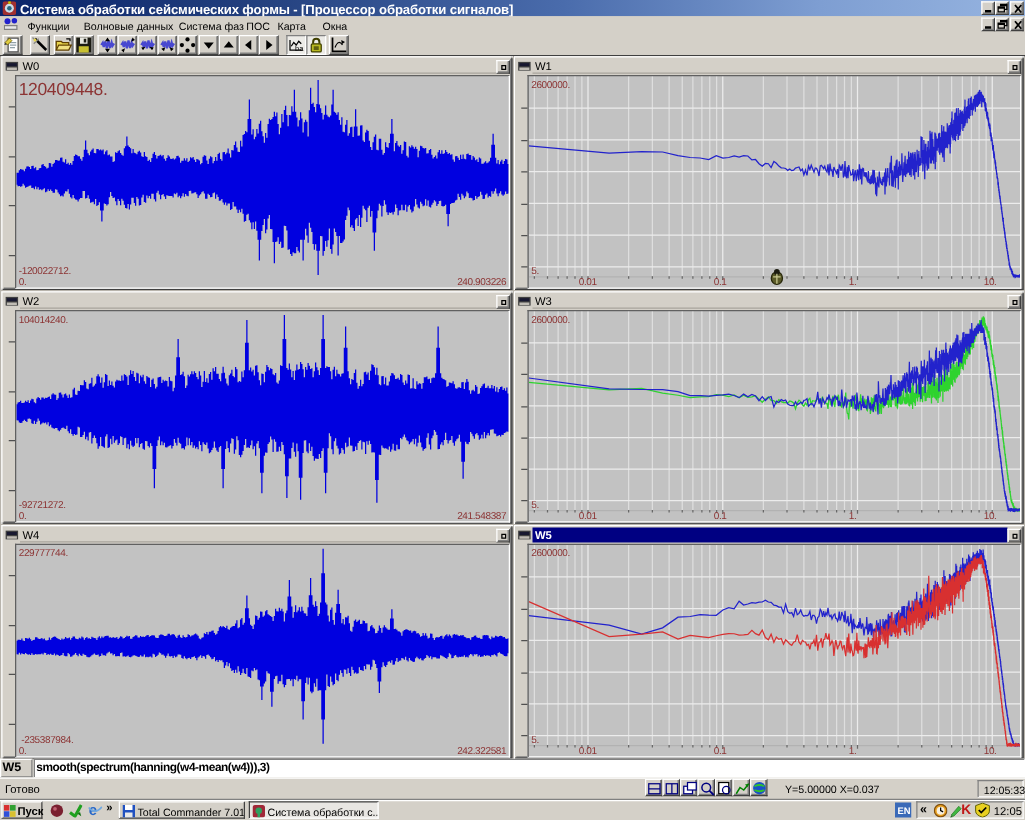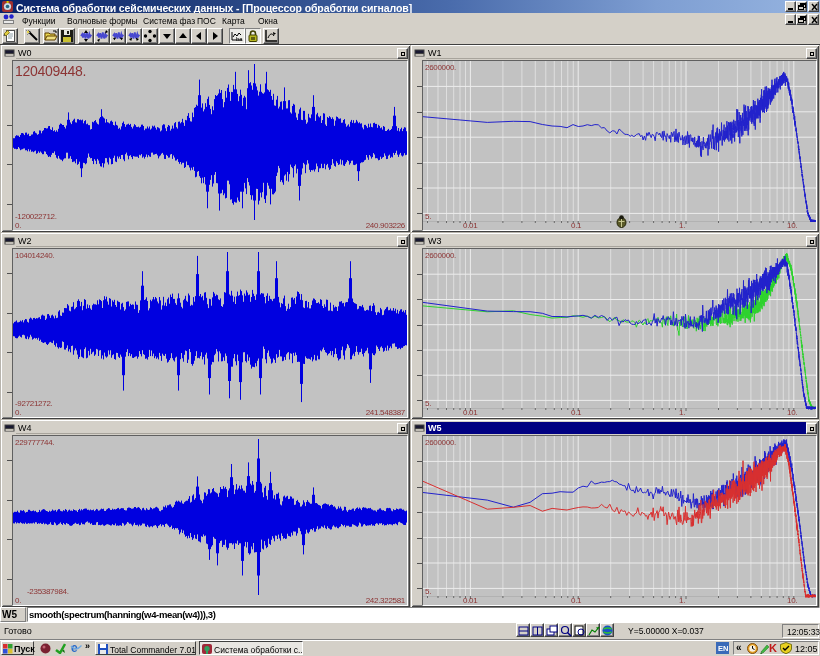--- a/index.html
+++ b/index.html
@@ -9,42 +9,42 @@
 .sunken{border-top:1px solid #808080;border-left:1px solid #808080;border-right:1px solid #fff;border-bottom:1px solid #fff}
 .btn3{border-top:1px solid #fff;border-left:1px solid #fff;border-right:1px solid #404040;border-bottom:1px solid #404040;box-shadow:inset -1px -1px 0 #808080;background:#d4d0c8}
 </style></head><body>
 <div class="abs" style="left:0;top:0;width:820px;height:13px;background:linear-gradient(90deg,#0a246a 0%,#23407e 25%,#4a6cac 55%,#7e9ed2 80%,#96b4e0 100%)"></div>
 <svg class="abs" style="left:2px;top:1px" width="11" height="11">
 <rect x="0" y="0" width="11" height="11" rx="2" fill="#a03030"></rect>
 <circle cx="5.5" cy="5.5" r="3.6" fill="#c8dce8"></circle>
     <circle cx="5.5" cy="5.5" r="1.8" fill="#286880"></circle>
 <rect x="4.6" y="0" width="2" height="2" fill="#d0d000"></rect>
   </svg>
-<div class="abs" style="left:16px;top:1.5px;font-size:10.5px;font-weight:bold;color:#fff;letter-spacing:-0.1px">Система обработки сейсмических данных - [Процессор обработки сигналов]</div>
+<div class="abs" style="left:16px;top:1.5px;font-size:10.5px;font-weight:bold;color:#fff;letter-spacing:-0.1px">Система обработки сейсмических формы - [Процессор обработки сигналов]</div>
 <div class="abs btn3" style="left:785px;top:1px;width:11px;height:11px">
     <div class="abs" style="left:2px;top:6px;width:5px;height:2px;background:#000"></div>
   </div>
 <div class="abs btn3" style="left:796px;top:1px;width:11px;height:11px">
     <div class="abs" style="left:3px;top:1px;width:6px;height:5px;border:1px solid #000;border-top:2px solid #000"></div>
     <div class="abs" style="left:1px;top:3px;width:6px;height:5px;border:1px solid #000;border-top:2px solid #000;background:#d4d0c8"></div>
   </div>
 <div class="abs btn3" style="left:808px;top:1px;width:11px;height:11px">
     <svg class="abs" style="left:0;top:0" width="11" height="11">
       <path d="M3 2 L8 8 M8 2 L3 8" stroke="#000" stroke-width="1.4"></path>
     </svg>
   </div>
 <div class="abs" style="left:0;top:13px;width:820px;height:14px;background:#d4d0c8"></div>
 <svg class="abs" style="left:3px;top:14px" width="12" height="11">
 <rect x="0" y="6" width="11" height="4" fill="#808080"></rect>
     <rect x="1" y="7" width="9" height="2" fill="#e8e8e8"></rect>
 <circle cx="3" cy="3" r="2.4" fill="#2222cc"></circle>
     <circle cx="8.5" cy="2.5" r="2.2" fill="#2222cc"></circle>
   </svg>
 <div class="abs" style="left:22px;top:16px;font-size:8.5px;color:#000">Функции</div>
-<div class="abs" style="left:67px;top:16px;font-size:8.5px;color:#000">Волновые формы</div>
+<div class="abs" style="left:67px;top:16px;font-size:8.5px;color:#000">Волновые данных</div>
 <div class="abs" style="left:143px;top:16px;font-size:8.5px;color:#000">Система фаз</div>
 <div class="abs" style="left:197px;top:16px;font-size:8.5px;color:#000">ПОС</div>
 <div class="abs" style="left:222px;top:16px;font-size:8.5px;color:#000">Карта</div>
 <div class="abs" style="left:258px;top:16px;font-size:8.5px;color:#000">Окна</div>
 <div class="abs btn3" style="left:785px;top:14px;width:11px;height:11px">
     <div class="abs" style="left:2px;top:6px;width:5px;height:2px;background:#000"></div>
   </div>
 <div class="abs btn3" style="left:796px;top:14px;width:11px;height:11px">
     <div class="abs" style="left:3px;top:1px;width:6px;height:5px;border:1px solid #000;border-top:2px solid #000"></div>
     <div class="abs" style="left:1px;top:3px;width:6px;height:5px;border:1px solid #000;border-top:2px solid #000;background:#d4d0c8"></div>
@@ -448,21 +448,21 @@
     <div class="abs" style="left:3px;top:3px;width:4px;height:4px;border:1px solid #000"></div>
   </div>
 <div class="abs" style="left:12px;top:435px;width:396px;height:171px;border-top:1px solid #606060;border-left:1px solid #606060;border-right:1px solid #fff;border-bottom:1px solid #fff;background:#c2c2c2">
     <div class="abs" style="left:0;top:0;width:394px;height:169px;overflow:hidden">
       <svg width="394" height="169" style="position:absolute;left:0;top:0">
         <g transform="translate(0 81)">
           <path d="M0.5 -4.4V6.3M1.5 -5.2V6.5M2.5 -5.2V5.2M3.5 -5.1V6.5M4.5 -6.3V5.6M5.5 -4.7V6.2M6.5 -4.3V6.3M7.5 -6.7V5.3M8.5 -6.5V6.1M9.5 -6.1V6.7M10.5 -6.9V6.3M11.5 -5.6V6.9M12.5 -4.3V5.6M13.5 -5.0V6.8M14.5 -5.2V6.7M15.5 -7.2V6.1M16.5 -7.2V6.6M17.5 -6.2V6.3M18.5 -5.8V6.4M19.5 -6.1V6.4M20.5 -6.6V5.7M21.5 -5.7V6.6M22.5 -6.2V5.2M23.5 -4.9V5.4M24.5 -4.6V7.0M25.5 -5.0V6.2M26.5 -7.1V6.7M27.5 -5.3V5.9M28.5 -6.6V6.8M29.5 -7.4V7.0M30.5 -7.9V5.8M31.5 -7.6V7.3M32.5 -6.7V6.6M33.5 -6.0V6.9M34.5 -5.7V7.8M35.5 -5.0V7.4M36.5 -6.3V6.9M37.5 -5.4V5.3M38.5 -6.1V7.5M39.5 -7.5V8.0M40.5 -6.5V7.9M41.5 -6.4V5.3M42.5 -7.1V6.4M43.5 -5.3V8.3M44.5 -6.7V8.1M45.5 -7.8V7.2M46.5 -7.8V6.5M47.5 -6.2V5.4M48.5 -5.8V7.0M49.5 -5.6V7.9M50.5 -6.9V6.0M51.5 -6.2V7.2M52.5 -7.9V7.7M53.5 -7.1V6.0M54.5 -5.3V6.7M55.5 -6.6V7.0M56.5 -7.4V8.3M57.5 -6.2V8.8M58.5 -6.5V8.8M59.5 -5.9V8.2M60.5 -7.7V7.1M61.5 -7.0V6.6M62.5 -6.6V5.8M63.5 -6.4V6.8M64.5 -5.0V7.0M65.5 -7.0V6.6M66.5 -8.1V8.2M67.5 -6.5V7.8M68.5 -7.8V5.7M69.5 -6.8V7.2M70.5 -7.9V7.2M71.5 -8.3V7.5M72.5 -8.5V5.7M73.5 -8.4V4.9M74.5 -7.1V4.4M75.5 -7.3V5.7M76.5 -6.6V5.6M77.5 -7.5V7.1M78.5 -6.8V6.2M79.5 -6.9V7.9M80.5 -7.4V8.0M81.5 -5.9V7.8M82.5 -6.8V7.9M83.5 -8.1V5.4M84.5 -7.6V5.0M85.5 -6.3V8.1M86.5 -6.6V7.9M87.5 -7.5V8.3M88.5 -8.4V7.9M89.5 -7.9V7.4M90.5 -8.3V8.5M91.5 -6.1V8.8M92.5 -6.0V8.1M93.5 -7.4V7.4M94.5 -8.1V7.2M95.5 -8.9V7.5M96.5 -8.6V7.9M97.5 -7.1V8.5M98.5 -7.0V8.4M99.5 -8.3V7.1M100.5 -7.4V8.1M101.5 -7.9V8.2M102.5 -7.5V6.5M103.5 -8.0V8.8M104.5 -8.8V8.4M105.5 -9.1V8.8M106.5 -7.7V8.4M107.5 -8.3V8.2M108.5 -8.9V8.9M109.5 -8.8V5.9M110.5 -8.7V6.6M111.5 -7.0V8.6M112.5 -6.6V7.8M113.5 -6.6V6.7M114.5 -8.9V5.0M115.5 -9.5V5.6M116.5 -9.4V6.8M117.5 -9.0V6.6M118.5 -8.3V7.6M119.5 -8.3V9.2M120.5 -8.7V7.6M121.5 -10.0V5.8M122.5 -10.0V8.0M123.5 -8.8V8.2M124.5 -9.4V7.8M125.5 -9.9V9.3M126.5 -9.2V7.6M127.5 -7.9V8.7M128.5 -6.7V8.2M129.5 -8.7V6.5M130.5 -9.2V6.6M131.5 -7.3V6.7M132.5 -6.7V9.3M133.5 -8.8V9.9M134.5 -7.5V7.9M135.5 -7.0V9.5M136.5 -7.4V10.4M137.5 -9.7V9.4M138.5 -9.0V9.2M139.5 -7.8V10.2M140.5 -8.6V8.8M141.5 -8.8V8.5M142.5 -9.7V8.0M143.5 -10.2V9.3M144.5 -9.4V11.1M145.5 -8.5V8.9M146.5 -6.2V8.2M147.5 -5.7V7.1M148.5 -6.9V9.3M149.5 -7.2V7.7M150.5 -10.5V8.1M151.5 -9.8V9.9M152.5 -11.5V7.0M153.5 -9.4V6.6M154.5 -11.7V7.6M155.5 -11.7V8.8M156.5 -12.5V10.3M157.5 -12.6V10.0M158.5 -10.6V8.6M159.5 -9.3V12.0M160.5 -10.1V11.0M161.5 -12.2V12.6M162.5 -15.2V11.0M163.5 -16.3V11.4M164.5 -15.3V11.1M165.5 -16.3V12.8M166.5 -15.4V17.3M167.5 -14.6V15.4M168.5 -16.4V12.5M169.5 -13.6V16.0M170.5 -13.2V13.5M171.5 -14.8V17.5M172.5 -15.7V19.8M173.5 -16.3V19.0M174.5 -16.3V21.4M175.5 -18.2V18.8M176.5 -20.9V21.1M177.5 -14.4V16.0M178.5 -15.2V20.1M179.5 -21.4V22.9M180.5 -22.7V21.4M181.5 -17.3V17.9M182.5 -18.9V21.6M183.5 -30.4V22.1M184.5 -40.6V17.4M185.5 -30.4V24.2M186.5 -22.5V24.6M187.5 -17.3V25.4M188.5 -16.2V19.3M189.5 -13.8V19.9M190.5 -17.5V17.4M191.5 -24.7V19.2M192.5 -24.3V18.5M193.5 -21.2V26.5M194.5 -22.8V27.2M195.5 -27.9V32.2M196.5 -27.7V42.9M197.5 -23.7V32.2M198.5 -24.6V29.7M199.5 -28.0V28.2M200.5 -29.0V19.9M201.5 -25.7V21.5M202.5 -24.8V22.0M203.5 -24.2V36.3M204.5 -23.4V48.4M205.5 -20.2V36.3M206.5 -24.2V26.1M207.5 -30.0V24.0M208.5 -28.0V23.5M209.5 -27.9V30.0M210.5 -30.9V27.9M211.5 -28.5V27.9M212.5 -30.1V22.8M213.5 -27.9V30.4M214.5 -19.9V32.7M215.5 -26.5V30.9M216.5 -28.6V26.3M217.5 -39.8V26.2M218.5 -53.0V26.1M219.5 -39.8V27.6M220.5 -31.9V26.4M221.5 -22.9V32.0M222.5 -27.4V26.2M223.5 -32.9V26.7M224.5 -27.3V23.6M225.5 -28.7V28.0M226.5 -31.3V26.3M227.5 -27.8V26.3M228.5 -31.7V43.9M229.5 -28.5V58.5M230.5 -26.4V43.9M231.5 -26.3V29.3M232.5 -24.3V24.9M233.5 -31.2V30.5M234.5 -40.9V25.1M235.5 -54.6V36.1M236.5 -40.9V37.6M237.5 -33.3V36.4M238.5 -31.7V29.5M239.5 -36.0V32.3M240.5 -32.3V26.0M241.5 -24.3V35.5M242.5 -26.1V35.2M243.5 -35.1V35.1M244.5 -58.5V58.5M245.5 -78.0V78.0M246.5 -58.5V58.5M247.5 -35.1V35.1M248.5 -33.4V22.6M249.5 -24.6V31.7M250.5 -19.8V32.6M251.5 -29.3V24.1M252.5 -31.1V28.4M253.5 -21.1V31.2M254.5 -17.3V30.1M255.5 -26.8V21.7M256.5 -33.9V26.9M257.5 -45.2V27.9M258.5 -33.9V22.8M259.5 -26.7V19.2M260.5 -18.5V21.4M261.5 -21.8V24.3M262.5 -17.5V18.5M263.5 -23.2V18.8M264.5 -23.1V22.0M265.5 -24.4V17.6M266.5 -18.4V21.4M267.5 -12.5V23.7M268.5 -11.6V16.4M269.5 -15.7V19.0M270.5 -20.5V21.7M271.5 -21.4V21.0M272.5 -19.4V22.0M273.5 -20.5V21.6M274.5 -21.2V16.7M275.5 -17.9V18.9M276.5 -18.1V19.2M277.5 -20.7V19.8M278.5 -20.3V15.7M279.5 -18.4V18.4M280.5 -18.5V14.3M281.5 -12.1V14.6M282.5 -12.4V14.6M283.5 -16.0V18.7M284.5 -17.1V16.3M285.5 -15.1V10.8M286.5 -14.1V11.3M287.5 -10.4V14.2M288.5 -10.6V17.3M289.5 -12.4V28.1M290.5 -16.7V37.4M291.5 -14.6V28.1M292.5 -10.9V16.8M293.5 -15.0V12.7M294.5 -16.9V15.6M295.5 -15.2V16.5M296.5 -14.3V14.9M297.5 -13.2V12.4M298.5 -13.3V12.0M299.5 -22.2V13.2M300.5 -29.6V11.2M301.5 -22.2V14.7M302.5 -13.9V14.6M303.5 -14.0V11.9M304.5 -13.2V9.3M305.5 -12.1V12.5M306.5 -11.8V11.6M307.5 -11.1V11.4M308.5 -8.5V9.3M309.5 -12.1V9.8M310.5 -13.1V10.8M311.5 -13.4V8.4M312.5 -13.6V11.2M313.5 -13.0V12.1M314.5 -12.5V9.3M315.5 -12.6V11.1M316.5 -10.9V11.7M317.5 -12.0V12.6M318.5 -12.5V12.3M319.5 -12.0V9.6M320.5 -10.3V8.3M321.5 -10.7V9.6M322.5 -9.4V10.4M323.5 -7.6V9.6M324.5 -8.2V11.1M325.5 -10.6V11.3M326.5 -8.7V9.9M327.5 -10.4V9.4M328.5 -8.4V7.0M329.5 -6.2V8.0M330.5 -6.8V9.2M331.5 -10.3V7.9M332.5 -10.1V10.3M333.5 -6.6V8.7M334.5 -5.1V8.8M335.5 -6.8V8.7M336.5 -7.4V9.8M337.5 -7.0V9.8M338.5 -7.4V9.7M339.5 -8.3V7.2M340.5 -8.5V7.6M341.5 -6.1V8.1M342.5 -7.8V8.7M343.5 -8.9V9.4M344.5 -9.6V9.9M345.5 -8.1V8.5M346.5 -9.4V5.6M347.5 -8.4V6.5M348.5 -6.9V9.6M349.5 -9.2V9.4M350.5 -9.9V7.6M351.5 -9.3V7.0M352.5 -9.4V8.3M353.5 -8.7V8.9M354.5 -8.3V8.4M355.5 -8.9V8.5M356.5 -8.7V8.2M357.5 -9.1V8.4M358.5 -7.7V7.1M359.5 -7.3V8.7M360.5 -6.5V8.3M361.5 -6.7V9.0M362.5 -6.4V7.1M363.5 -5.3V6.2M364.5 -7.2V6.6M365.5 -7.4V7.9M366.5 -8.5V6.3M367.5 -8.7V6.6M368.5 -7.2V6.1M369.5 -6.6V8.1M370.5 -6.9V7.1M371.5 -6.0V8.5M372.5 -5.8V8.1M373.5 -8.7V8.2M374.5 -9.1V6.9M375.5 -8.8V7.8M376.5 -9.1V7.1M377.5 -8.6V7.3M378.5 -6.4V7.6M379.5 -5.7V8.3M380.5 -7.8V7.0M381.5 -6.9V7.2M382.5 -7.0V6.4M383.5 -8.5V7.2M384.5 -8.0V8.2M385.5 -7.5V5.3M386.5 -8.3V4.8M387.5 -8.5V5.7M388.5 -8.3V6.1M389.5 -7.2V6.7M390.5 -7.5V7.8M391.5 -6.3V8.0M392.5 -5.8V8.0M393.5 -6.4V5.6" stroke="#0000e0" stroke-width="1" fill="none"></path>
         </g>
       </svg>
       <div class="abs" style="left:2px;top:2px;font-size:8px;letter-spacing:-0.3px;color:#8c3434">229777744.</div>
-      <div class="abs" style="left:14px;top:151px;font-size:8px;letter-spacing:-0.3px;color:#8c3434">-235387984.</div>
+      <div class="abs" style="left:4px;top:151px;font-size:8px;letter-spacing:-0.3px;color:#8c3434">-235387984.</div>
       <div class="abs" style="left:2px;top:160px;font-size:8px;letter-spacing:-0.3px;color:#8c3434">0.</div>
       <div class="abs" style="right:2px;top:160px;font-size:8px;letter-spacing:-0.3px;color:#8c3434">242.322581</div>
     </div>
   </div>
 <div class="abs" style="left:7px;top:460px;width:5px;height:1px;background:#505050"></div>
 <div class="abs" style="left:7px;top:500px;width:5px;height:1px;background:#505050"></div>
 <div class="abs" style="left:7px;top:539px;width:5px;height:1px;background:#505050"></div>
 <div class="abs" style="left:7px;top:579px;width:5px;height:1px;background:#505050"></div>
 <div class="abs raised2" style="left:411px;top:420px;width:408px;height:187px"></div>
 <svg class="abs" style="left:414px;top:423px" width="11" height="10">

